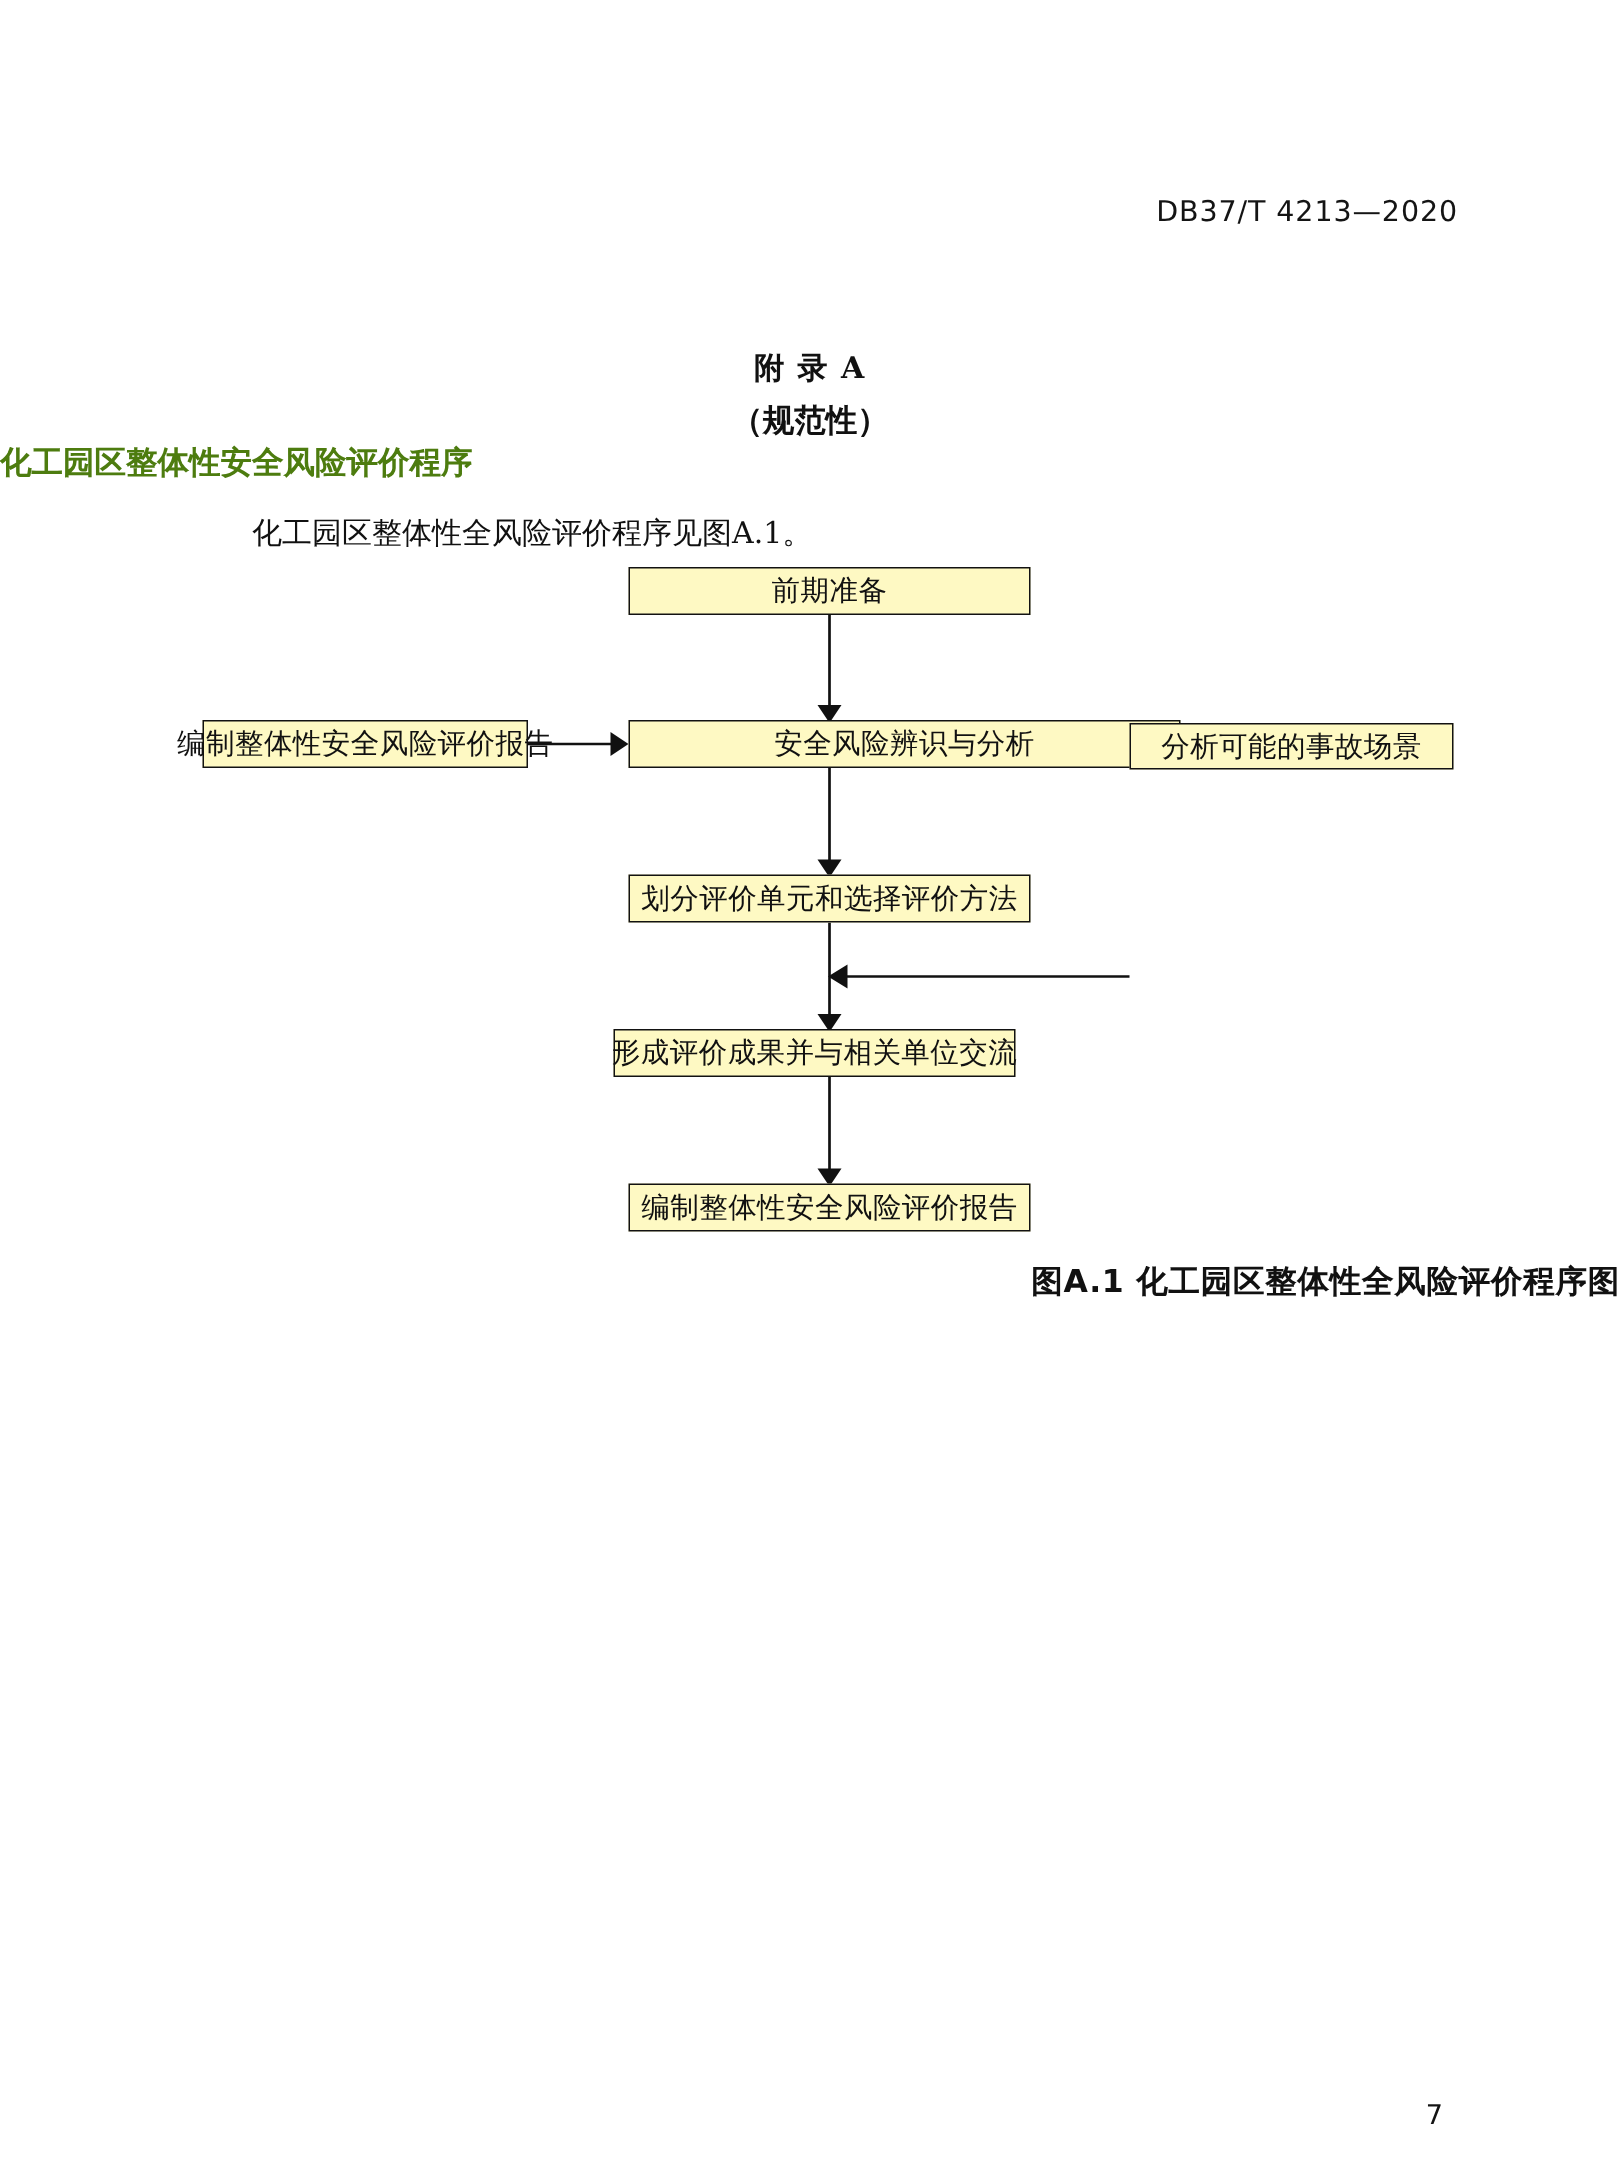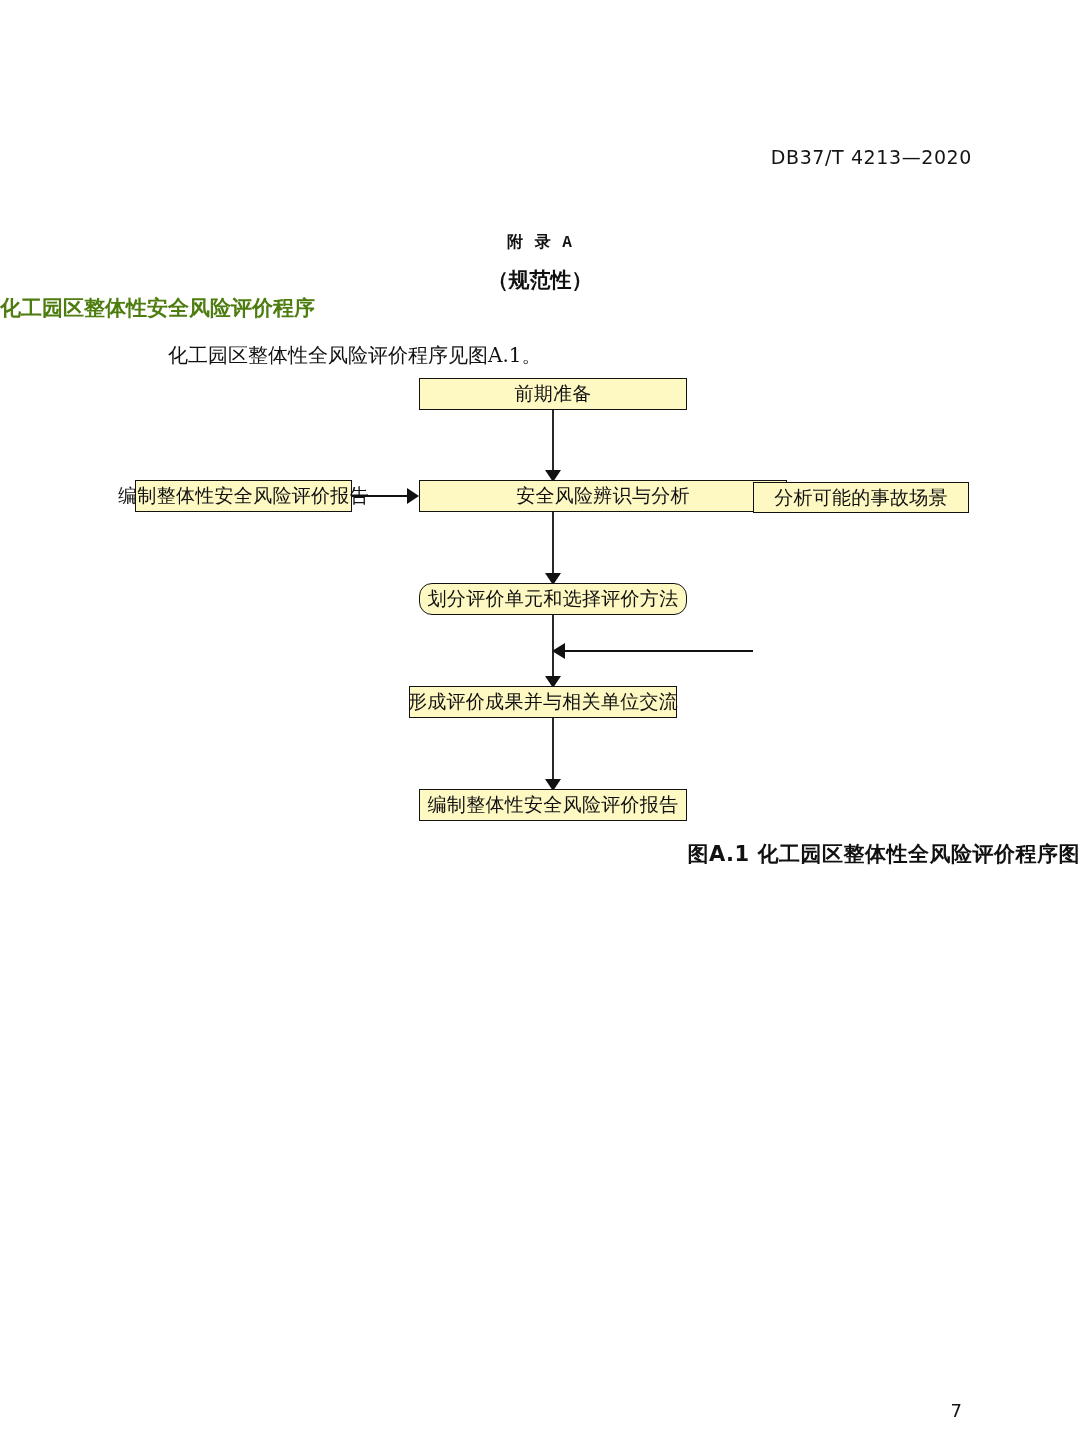--- a/index.html
+++ b/index.html
@@ -19,41 +19,40 @@
   .page {
     position: absolute;
     inset: 0;
     width: 1080px;
     height: 1442px;
   }
 
   
   .doc-header {
     position: absolute;
-    top: 146px;
+    top: 130px;
     right: 108px;
     font-family: "DejaVu Sans", "Liberation Sans", sans-serif;
     font-size: 19px;
     letter-spacing: 0.6px;
     color: #141414;
     white-space: nowrap;
   }
 
   
   .annex-title {
     position: absolute;
     top: 232px;
     left: 0;
     width: 1080px;
     text-align: center;
-    font-size: 16px;
+    font-size: 20px;
     font-weight: bold;
     letter-spacing: 1px;
     color: #111;
-    font-family: Liberation Mono, monospace;
   }
   .annex-kind {
     position: absolute;
     top: 266px;
     left: 0;
     width: 1080px;
     text-align: center;
     font-size: 21px;
     font-weight: bold;
     color: #111;
@@ -106,21 +105,21 @@
     color: #111;
     white-space: nowrap;
     letter-spacing: 0.3px;
   }
 
   
   .n-prep       { left: 319px; top:   8px; width: 268px; height: 32px; }
   .n-survey     { left:  35px; top: 110px; width: 217px; height: 32px; }
   .n-identify   { left: 319px; top: 110px; width: 368px; height: 32px; }
   .n-scenario   { left: 653px; top: 112px; width: 216px; height: 31px; }
-  .n-unit       { left: 319px; top: 213px; width: 268px; height: 32px; border-radius: 13px; }
+  .n-unit       { left: 319px; top: 213px; width: 268px; height: 32px; }
   .n-quant      { left: 653px; top: 265px; width: 216px; height: 31px; }
   .n-result     { left: 309px; top: 316px; width: 268px; height: 32px; }
   .n-report     { left: 319px; top: 419px; width: 268px; height: 32px; }
 
   
   .fig-caption {
     position: absolute;
     top: 840px;
     left: 0;
     width: 1080px;

